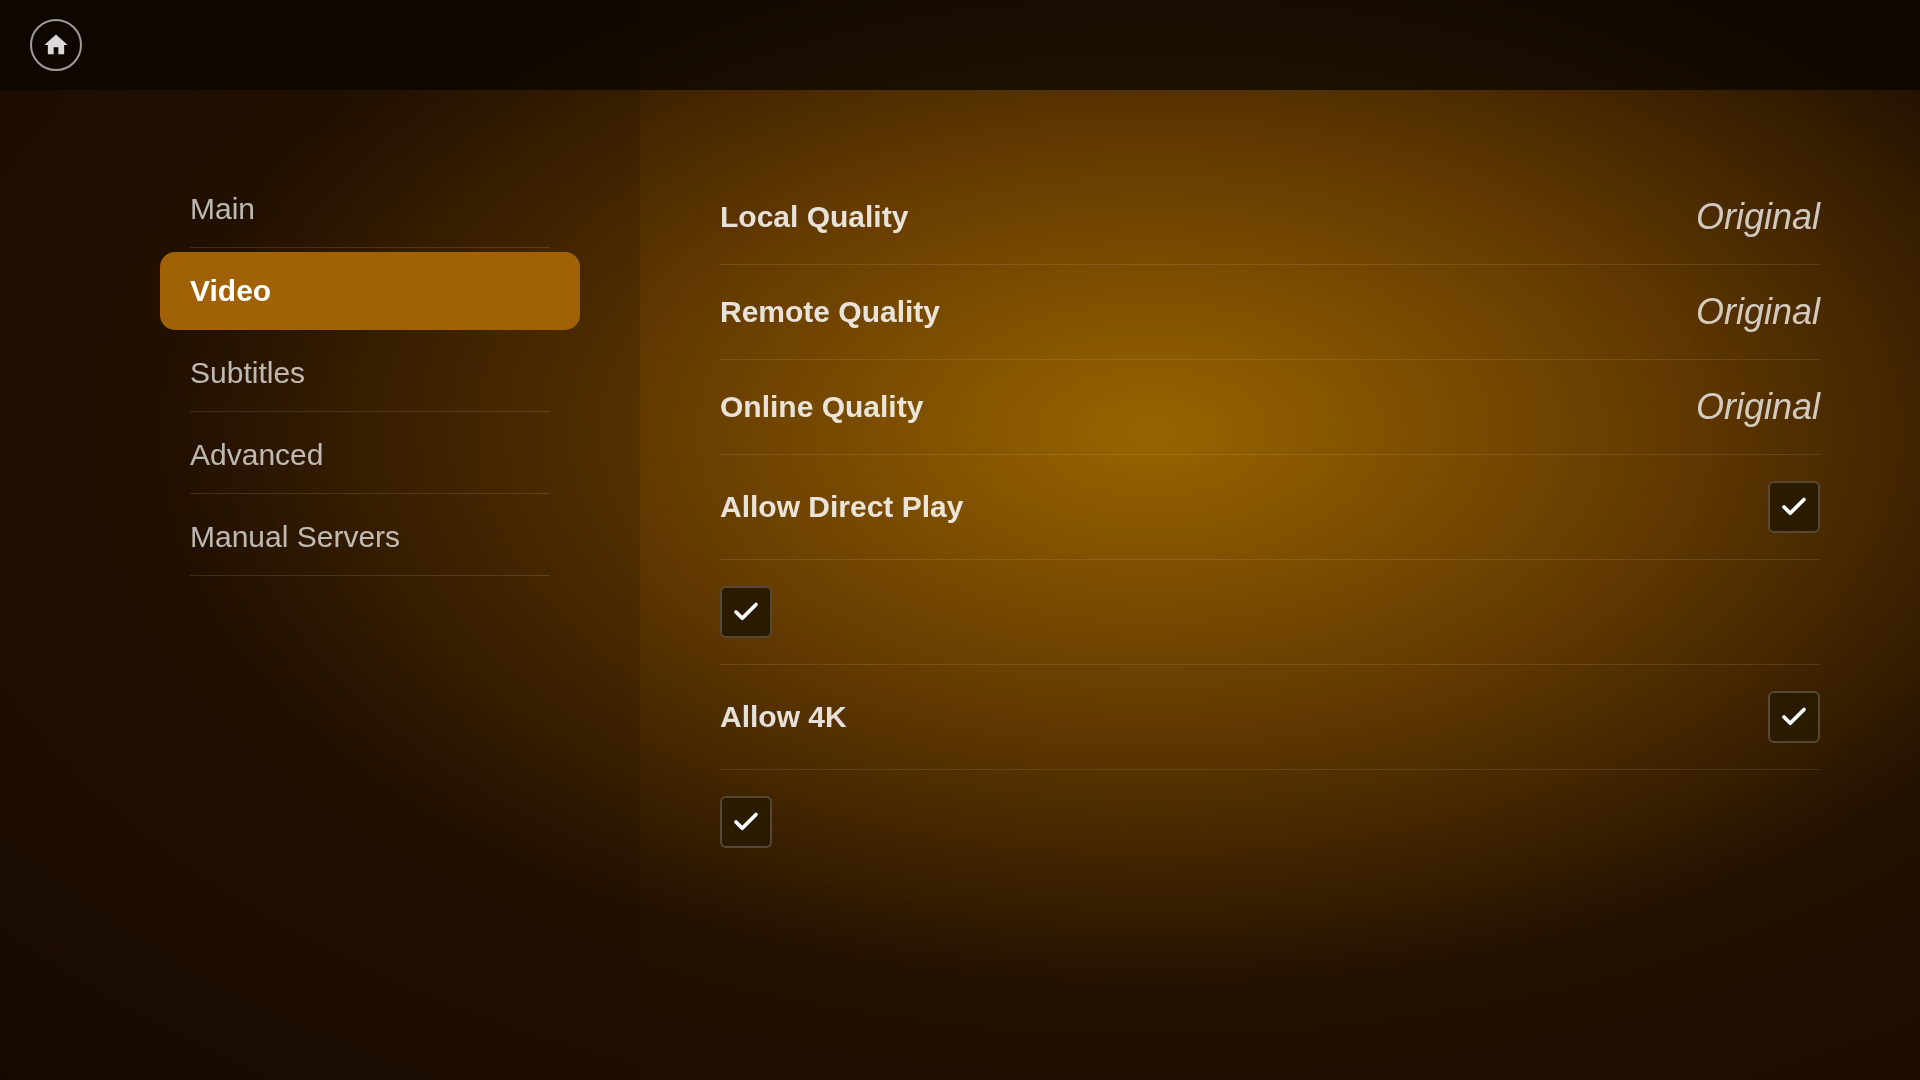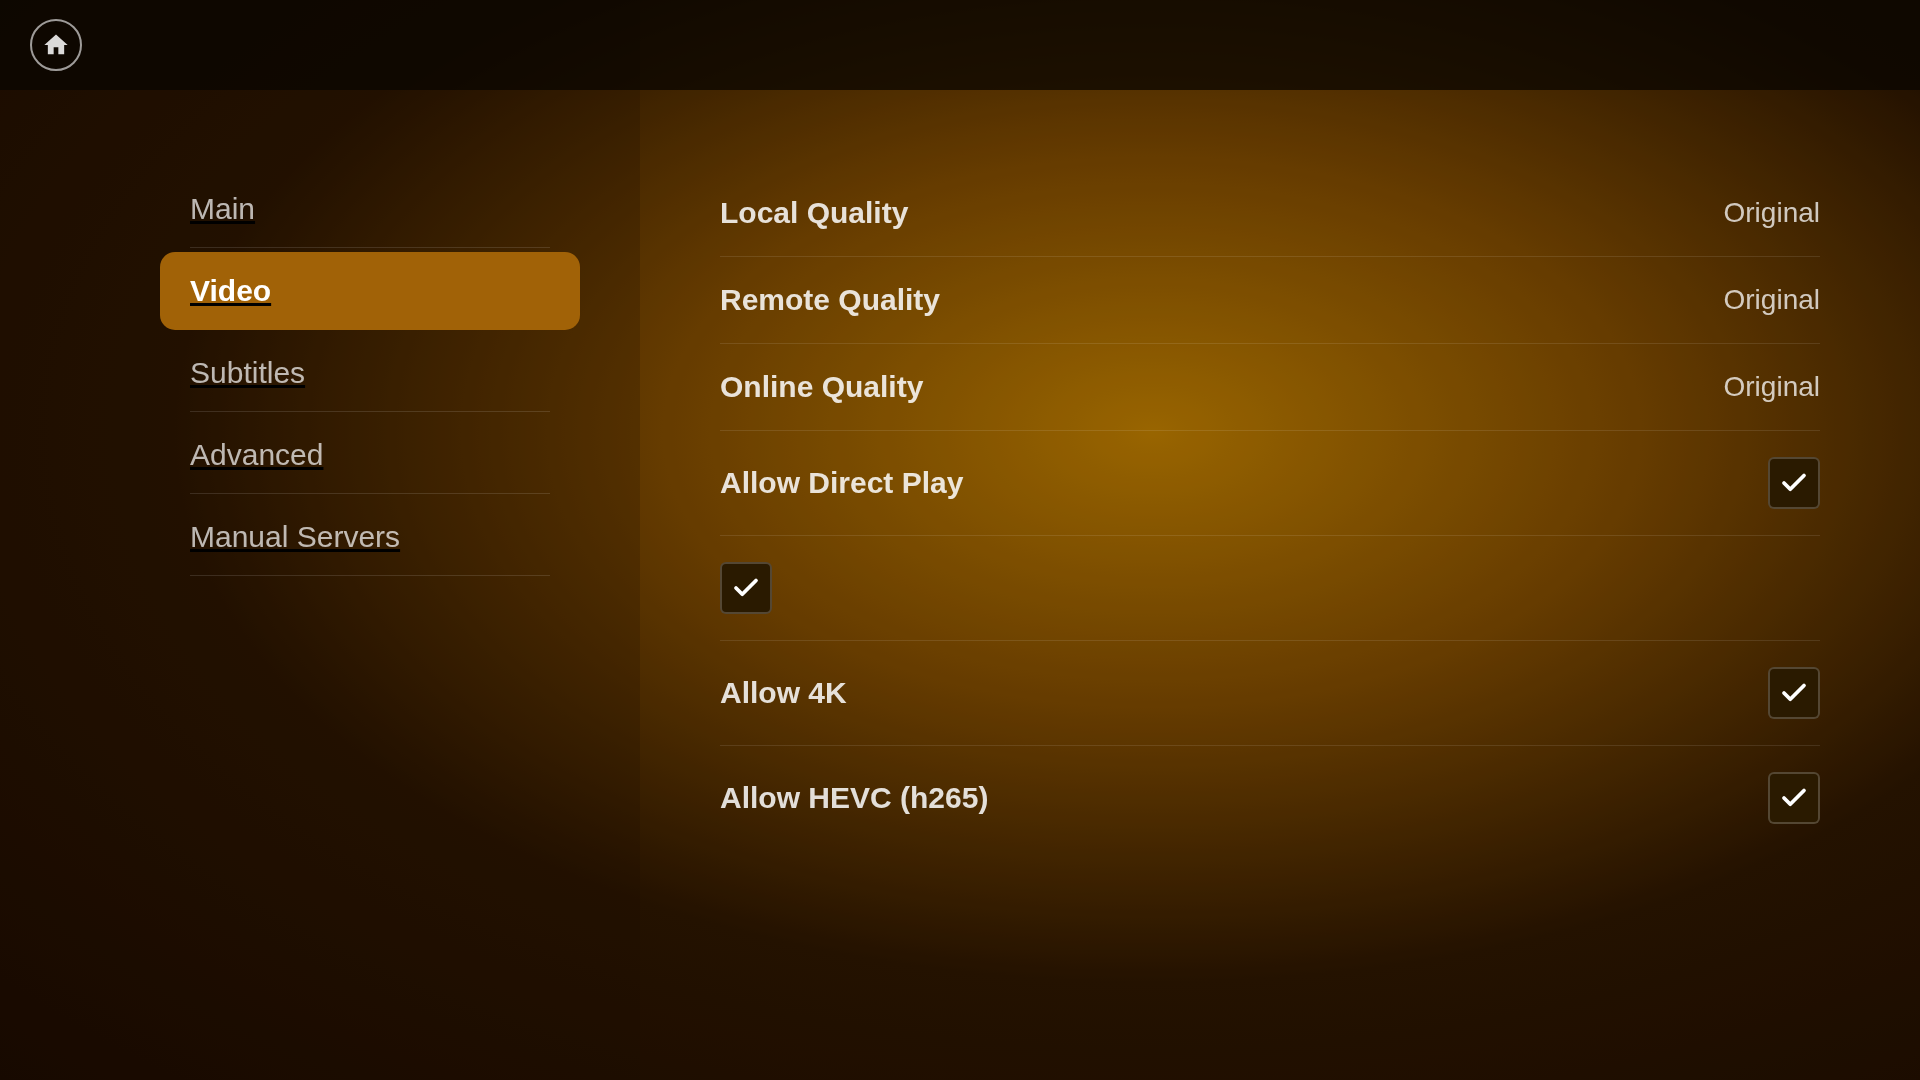--- a/index.html
+++ b/index.html
@@ -110,21 +110,20 @@
       z-index: 5;
     }
 
     
     .sidebar {
       width: 640px;
       padding: 80px 60px 60px 160px;
       display: flex;
       flex-direction: column;
       gap: 0;
-      text-decoration: underline;
     }
 
     .sidebar-item {
       padding: 22px 30px;
       color: rgba(255,255,255,0.7);
       font-size: 30px;
       font-weight: 400;
       cursor: pointer;
       border-radius: 6px;
       margin-bottom: 4px;
@@ -170,21 +169,22 @@
     }
 
     .setting-label {
       color: rgba(255,255,255,0.85);
       font-size: 30px;
       font-weight: 700;
     }
 
     .setting-value {
       color: rgba(255,255,255,0.75);
-      font-size: 28px;
+      font-size: 36px;
+      font-style: italic;
     }
 
     .checkbox {
       width: 52px;
       height: 52px;
       background: #2a1a00;
       border: 2px solid rgba(255,255,255,0.2);
       border-radius: 6px;
       display: flex;
       align-items: center;
@@ -262,21 +262,20 @@
       </div>
       <div class="setting-row">
         <span class="setting-label">Allow 4K</span>
         <div class="checkbox">
           <svg viewBox="0 0 24 24">
             <polyline points="20 6 9 17 4 12"></polyline>
           </svg>
         </div>
       </div>
       <div class="setting-row">
-        <span class="setting-label">Allow HEVC (h265)</span>
         <div class="checkbox">
           <svg viewBox="0 0 24 24">
             <polyline points="20 6 9 17 4 12"></polyline>
           </svg>
         </div>
       </div>
     </div>
 
 </div>
 

